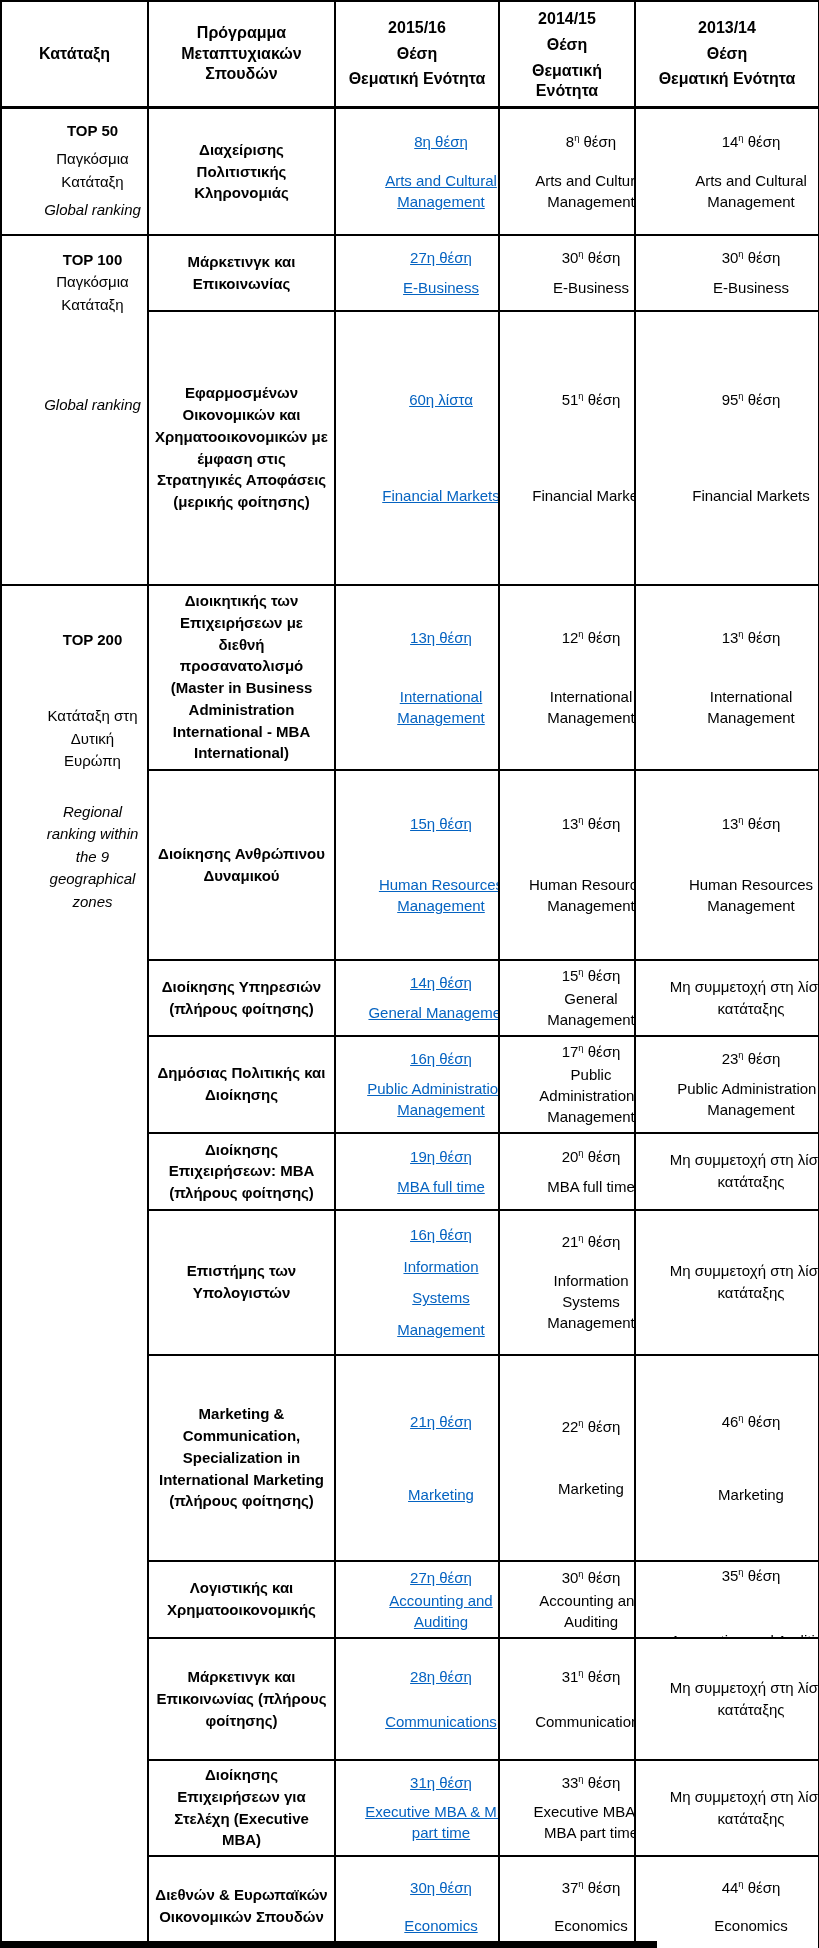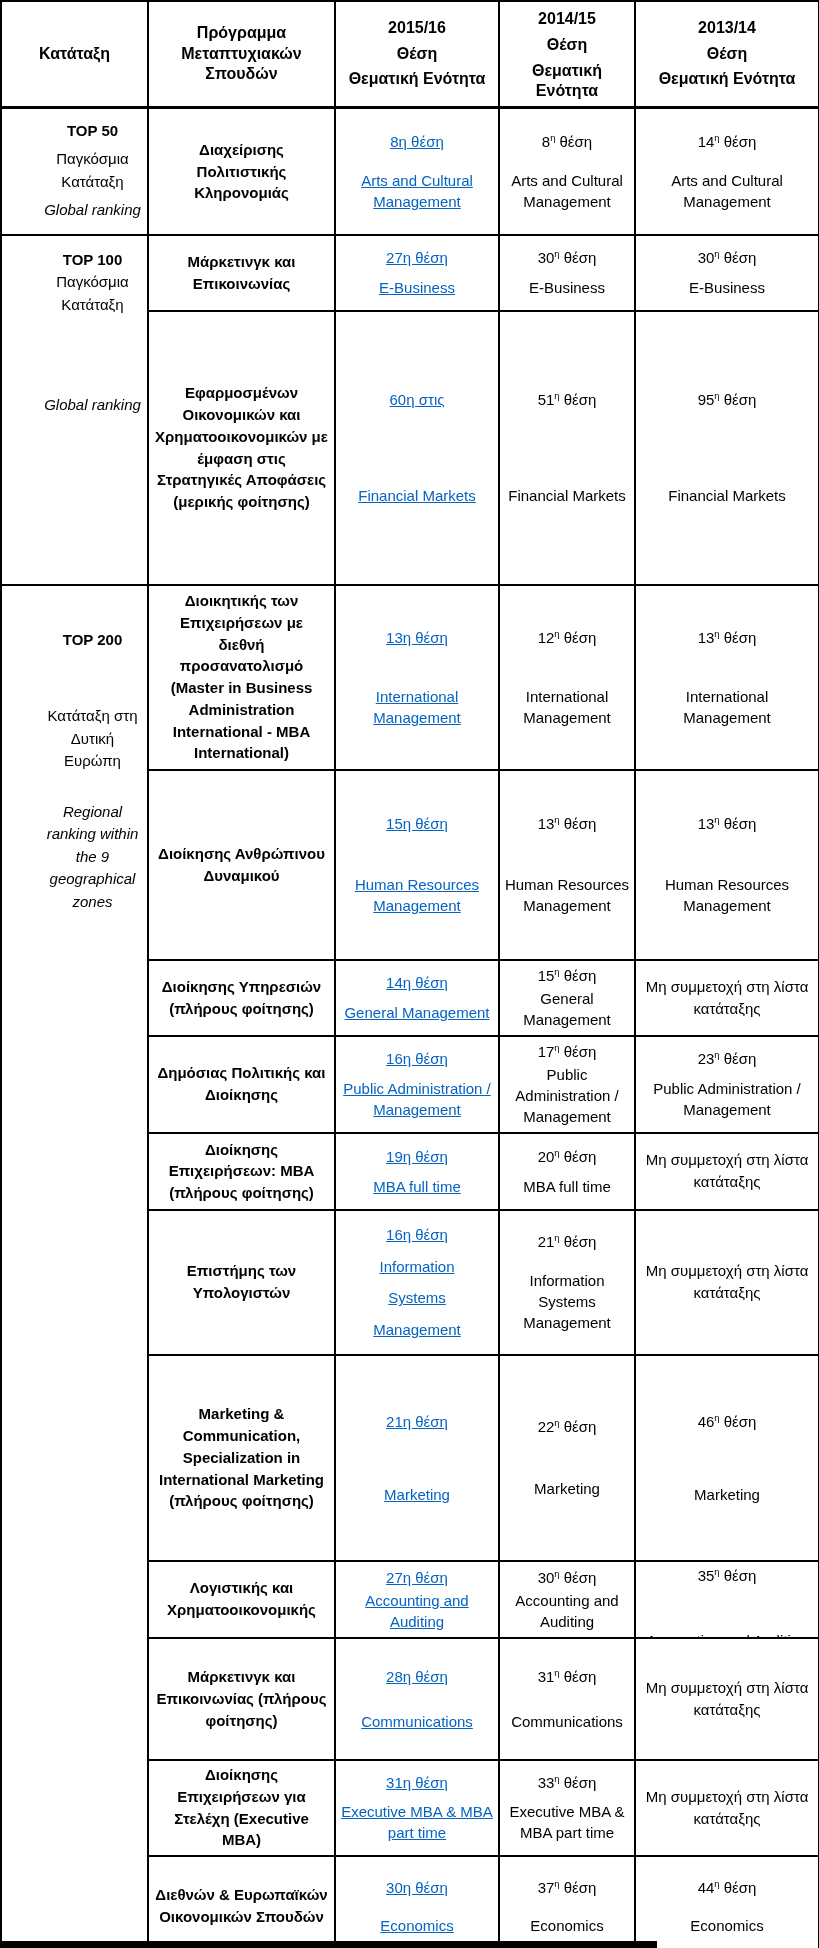--- a/index.html
+++ b/index.html
@@ -15,21 +15,21 @@
   thead th {
     font-size: 16px; font-weight: bold; text-align: center;
     vertical-align: middle; padding: 2px; border-bottom-width: 3px;
   }
   .hline { margin: 5px 0; line-height: 1.3; }
   td { text-align: center; vertical-align: middle; padding-left: 37px; }
   .prog { font-weight: bold; line-height: 1.45; padding: 2px 6px; overflow-wrap: break-word; }
   .ycell { padding: 0; }
   .spread {
     display: flex; flex-direction: column; justify-content: space-evenly;
-    align-items: center; width: 100%; line-height: 1.4; padding: 2px 4px;
+    align-items: center; width: 100%; line-height: 1.4; padding: 2px 4px; margin-left: 24px;
   }
   .spread.center { }
   a.lnk { color: var(--link, #0563C1); text-decoration: underline; cursor: pointer; }
   sup { font-size: 0.62em; line-height: 0; }
   .note { line-height: 1.45; padding: 0 4px; }
   .rank { vertical-align: top; }
   .rank .rk {
     display: flex; flex-direction: column; align-items: center;
     width: 100%; line-height: 1.5; padding: 4px;
   }
@@ -141,21 +141,21 @@
             <div class="subj">E-Business</div>
           </div>
         </td>
       </tr>
       <tr style="height: 274px;">
         <td class="prog">
           <div>Εφαρμοσμένων Οικονομικών και Χρηματοοικονομικών με έμφαση στις Στρατηγικές Αποφάσεις (μερικής φοίτησης)</div>
         </td>
         <td class="ycell">
           <div class="spread" style="height: 270px;">
-            <a class="lnk pos-link">60η στις</a>
+            <a class="lnk pos-link">60η λίστα</a>
             <a class="lnk subj-link">Financial Markets</a>
           </div>
         </td>
         <td class="ycell">
           <div class="spread" style="height: 270px;">
             <div class="pos"><span>51</span><sup>η</sup> <span>θέση</span></div>
             <div class="subj">Financial Markets</div>
           </div>
         </td>
         <td class="ycell">

